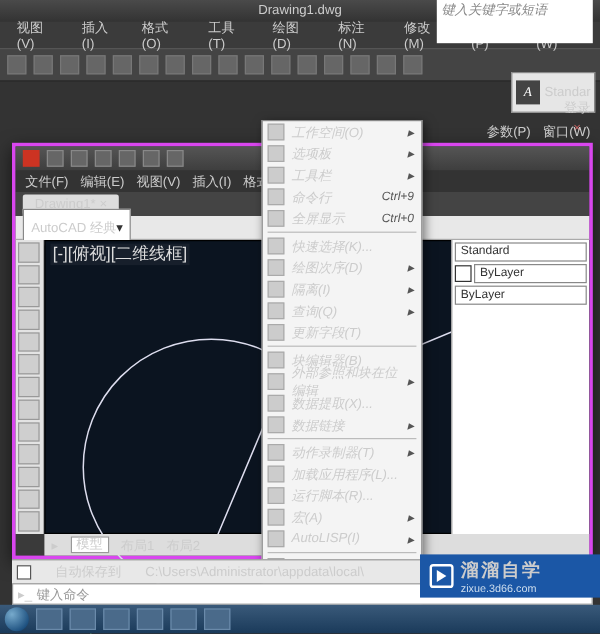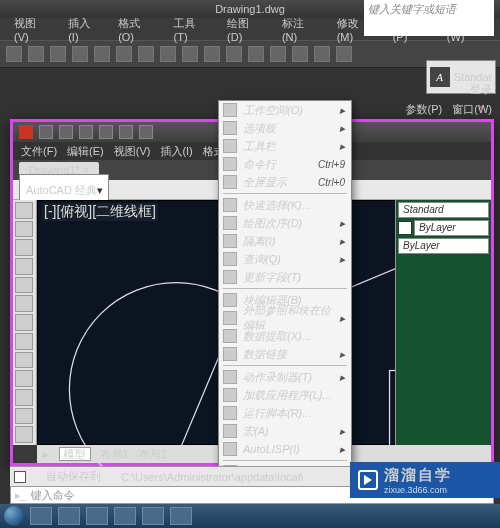--- a/index.html
+++ b/index.html
@@ -24,21 +24,21 @@
 .fg-tool{height:20px;background:#e8e8e8;display:flex;align-items:center;gap:6px;padding:0 6px;border-bottom:1px solid #aaa;}
 .fg-tool .combo{background:#fff;border:1px solid #888;color:#333;padding:12px 6px;height:31px;line-height:14px;display:flex;align-items:center;}
 .fg-body{position:absolute;top:78px;left:0;right:0;bottom:18px;display:flex;}
 .palette{width:24px;background:#e3e3e3;border-right:1px solid #999;display:flex;flex-direction:column;gap:2px;padding:2px;}
 .palette .p{width:18px;height:18px;background:#cfcfcf;border:1px solid #999;}
 .canvas{flex:1;background:#0b1420;position:relative;border:1px solid #000;}
 .canvas .title{position:absolute;top:2px;left:4px;color:#ddd;font-size:14px;background:rgba(255,255,255,.05);padding:0 2px;}
 .canvas svg{position:absolute;inset:0;}
 .layoutbar{position:absolute;left:24px;right:0;bottom:0;height:18px;background:#ddd;display:flex;align-items:center;gap:10px;padding:0 6px;color:#333;}
 .layoutbar .lt{border:1px solid #999;background:#fff;padding:0 4px;height:14px;line-height:12px;}
-.rpanel{position:absolute;top:78px;right:0;width:96px;bottom:18px;background:#14532d;border-left:1px solid #999;display:flex;flex-direction:column;gap:2px;padding:2px;font-style:italic;}
+.rpanel{position:absolute;top:78px;right:0;width:115px;bottom:18px;background:#ffffff;border-left:1px solid #999;display:flex;flex-direction:column;gap:2px;padding:2px;}
 .rpanel .row{display:flex;gap:2px;align-items:center;}
 .rpanel .combo{flex:1;background:#fff;border:1px solid #888;color:#333;height:16px;line-height:14px;padding:0 4px;font-size:10px;}
 .rpanel .sw{width:14px;height:14px;border:1px solid #333;}
 
 .menu{position:absolute;top:100px;left:218px;width:134px;background:#f4f4f4;border:1px solid #888;box-shadow:2px 2px 8px rgba(0,0,0,.5);}
 .menu .mi{display:flex;align-items:center;height:18px;padding:0 6px 0 24px;color:#222;position:relative;cursor:default;font-style:italic;}
 .menu .mi .mico{position:absolute;left:4px;width:14px;height:14px;background:#ccc;border:1px solid #aaa;}
 .menu .mi .arr{margin-left:auto;color:#555;}
 .menu .mi .sc{margin-left:auto;color:#555;font-size:10px;}
 .menu .sep{height:1px;background:#bbb;margin:2px 4px;}

